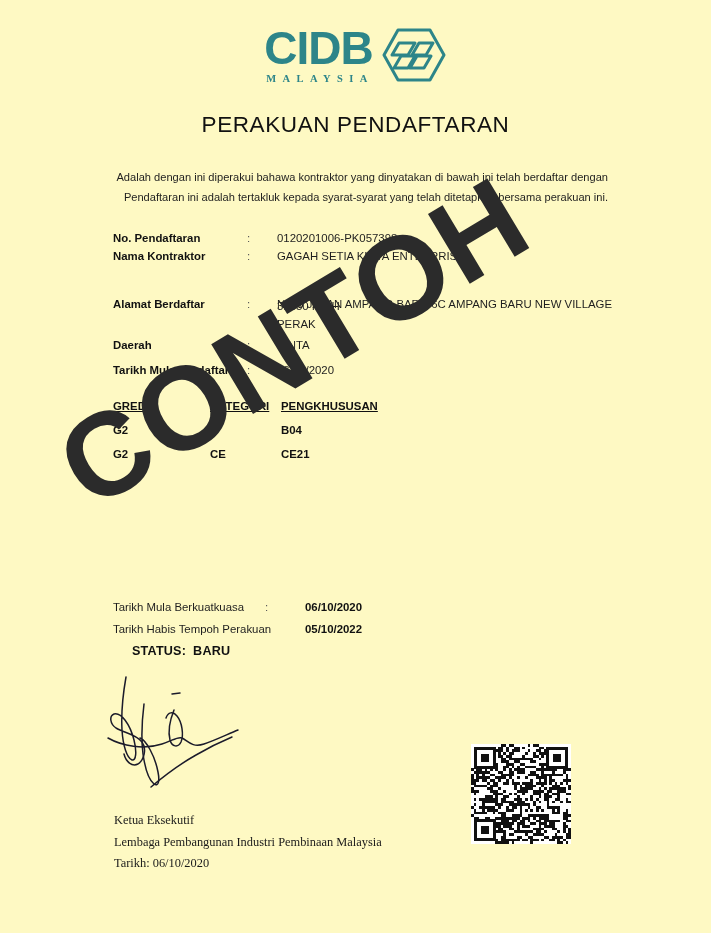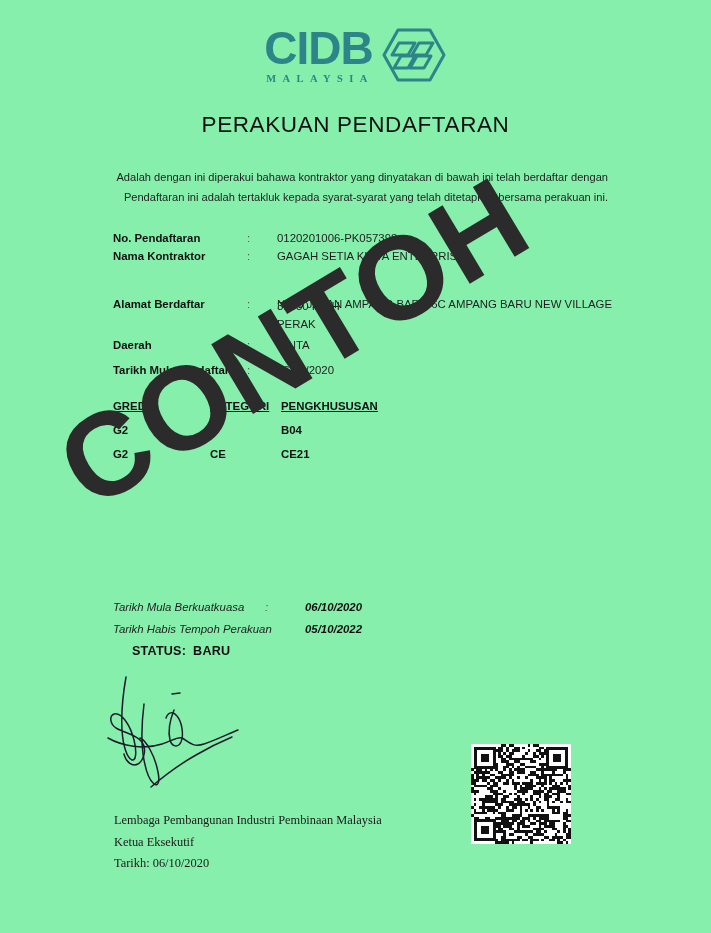--- a/index.html
+++ b/index.html
@@ -8,21 +8,21 @@
     background: #ffffff;
   }
   body {
     font-family: "Liberation Sans", sans-serif;
     color: #1a1a1a;
   }
   #page {
     position: relative;
     width: 711px;
     height: 933px;
-    background: #86efac;
+    background: #fef9c3;
     overflow: hidden;
   }
 
   
   #logo-block {
     position: absolute;
     left: 0;
     top: 26px;
     width: 711px;
     height: 66px;
@@ -151,21 +151,20 @@
     text-decoration: underline;
   }
 
   
   .eff-row {
     position: absolute;
     left: 113px;
     font-size: 11.4px;
     height: 17px;
     width: 400px;
-    font-style: italic;
   }
   .eff-label {
     position: absolute;
     left: 0;
     top: 0;
     color: #1e1e1e;
     white-space: nowrap;
   }
   .eff-colon {
     position: absolute;
@@ -350,22 +349,22 @@
         <path d="M48 32 C46 48, 45 66, 47 82 C49 96, 53 108, 58 112 C62 115, 64 110, 62 100 C59 84, 50 68, 44 66"></path>
         <path d="M78 38 C74 48, 72 60, 74 68 C76 75, 82 76, 85 70 C88 63, 86 50, 81 44 C77 39, 72 40, 70 46"></path>
         <path d="M12 66 C26 74, 48 78, 66 72 C76 69, 82 64, 86 66 C92 69, 96 76, 108 72 C120 68, 132 62, 142 58"></path>
         <path d="M55 115 C68 104, 84 92, 100 83 C112 76, 124 70, 136 65"></path>
         <path d="M76 22 L84 21"></path>
       </g>
     </svg>
   </div>
 
   <div id="footer">
+    <div>Ketua Eksekutif</div>
     <div>Lembaga Pembangunan Industri Pembinaan Malaysia</div>
-    <div>Ketua Eksekutif</div>
     <div>Tarikh: 06/10/2020</div>
   </div>
 
   <div id="qr">
     <svg width="100" height="100" viewBox="0 0 100 100" shape-rendering="crispEdges">
       <rect width="100" height="100" fill="#ffffff"></rect>
       <g id="qr-modules" fill="#111111">
           <path d="M29.73 0.00h2.70v2.70h-2.70zM32.43 0.00h2.70v2.70h-2.70zM37.84 0.00h2.70v2.70h-2.70zM40.54 0.00h2.70v2.70h-2.70zM56.76 0.00h2.70v2.70h-2.70zM62.16 0.00h2.70v2.70h-2.70zM64.86 0.00h2.70v2.70h-2.70zM27.03 2.70h2.70v2.70h-2.70zM29.73 2.70h2.70v2.70h-2.70zM35.14 2.70h2.70v2.70h-2.70zM43.24 2.70h2.70v2.70h-2.70zM45.95 2.70h2.70v2.70h-2.70zM51.35 2.70h2.70v2.70h-2.70zM67.57 2.70h2.70v2.70h-2.70zM70.27 2.70h2.70v2.70h-2.70zM24.32 5.41h2.70v2.70h-2.70zM27.03 5.41h2.70v2.70h-2.70zM29.73 5.41h2.70v2.70h-2.70zM35.14 5.41h2.70v2.70h-2.70zM40.54 5.41h2.70v2.70h-2.70zM43.24 5.41h2.70v2.70h-2.70zM45.95 5.41h2.70v2.70h-2.70zM56.76 5.41h2.70v2.70h-2.70zM64.86 5.41h2.70v2.70h-2.70zM67.57 5.41h2.70v2.70h-2.70zM72.97 5.41h2.70v2.70h-2.70zM27.03 8.11h2.70v2.70h-2.70zM32.43 8.11h2.70v2.70h-2.70zM37.84 8.11h2.70v2.70h-2.70zM40.54 8.11h2.70v2.70h-2.70zM54.05 8.11h2.70v2.70h-2.70zM62.16 8.11h2.70v2.70h-2.70zM67.57 8.11h2.70v2.70h-2.70zM70.27 8.11h2.70v2.70h-2.70zM72.97 8.11h2.70v2.70h-2.70zM27.03 10.81h2.70v2.70h-2.70zM29.73 10.81h2.70v2.70h-2.70zM35.14 10.81h2.70v2.70h-2.70zM37.84 10.81h2.70v2.70h-2.70zM51.35 10.81h2.70v2.70h-2.70zM62.16 10.81h2.70v2.70h-2.70zM64.86 10.81h2.70v2.70h-2.70zM70.27 10.81h2.70v2.70h-2.70zM29.73 13.51h2.70v2.70h-2.70zM32.43 13.51h2.70v2.70h-2.70zM37.84 13.51h2.70v2.70h-2.70zM40.54 13.51h2.70v2.70h-2.70zM43.24 13.51h2.70v2.70h-2.70zM45.95 13.51h2.70v2.70h-2.70zM48.65 13.51h2.70v2.70h-2.70zM51.35 13.51h2.70v2.70h-2.70zM54.05 13.51h2.70v2.70h-2.70zM56.76 13.51h2.70v2.70h-2.70zM59.46 13.51h2.70v2.70h-2.70zM67.57 13.51h2.70v2.70h-2.70zM29.73 16.22h2.70v2.70h-2.70zM32.43 16.22h2.70v2.70h-2.70zM35.14 16.22h2.70v2.70h-2.70zM43.24 16.22h2.70v2.70h-2.70zM45.95 16.22h2.70v2.70h-2.70zM59.46 16.22h2.70v2.70h-2.70zM62.16 16.22h2.70v2.70h-2.70zM24.32 18.92h2.70v2.70h-2.70zM35.14 18.92h2.70v2.70h-2.70zM37.84 18.92h2.70v2.70h-2.70zM40.54 18.92h2.70v2.70h-2.70zM48.65 18.92h2.70v2.70h-2.70zM51.35 18.92h2.70v2.70h-2.70zM67.57 18.92h2.70v2.70h-2.70zM70.27 18.92h2.70v2.70h-2.70zM72.97 18.92h2.70v2.70h-2.70zM24.32 21.62h2.70v2.70h-2.70zM32.43 21.62h2.70v2.70h-2.70zM35.14 21.62h2.70v2.70h-2.70zM40.54 21.62h2.70v2.70h-2.70zM45.95 21.62h2.70v2.70h-2.70zM54.05 21.62h2.70v2.70h-2.70zM56.76 21.62h2.70v2.70h-2.70zM59.46 21.62h2.70v2.70h-2.70zM62.16 21.62h2.70v2.70h-2.70zM70.27 21.62h2.70v2.70h-2.70zM0.00 24.32h2.70v2.70h-2.70zM5.41 24.32h2.70v2.70h-2.70zM8.11 24.32h2.70v2.70h-2.70zM13.51 24.32h2.70v2.70h-2.70zM18.92 24.32h2.70v2.70h-2.70zM24.32 24.32h2.70v2.70h-2.70zM32.43 24.32h2.70v2.70h-2.70zM37.84 24.32h2.70v2.70h-2.70zM43.24 24.32h2.70v2.70h-2.70zM45.95 24.32h2.70v2.70h-2.70zM48.65 24.32h2.70v2.70h-2.70zM51.35 24.32h2.70v2.70h-2.70zM64.86 24.32h2.70v2.70h-2.70zM67.57 24.32h2.70v2.70h-2.70zM70.27 24.32h2.70v2.70h-2.70zM72.97 24.32h2.70v2.70h-2.70zM75.68 24.32h2.70v2.70h-2.70zM78.38 24.32h2.70v2.70h-2.70zM81.08 24.32h2.70v2.70h-2.70zM83.78 24.32h2.70v2.70h-2.70zM91.89 24.32h2.70v2.70h-2.70zM94.59 24.32h2.70v2.70h-2.70zM97.30 24.32h2.70v2.70h-2.70zM2.70 27.03h2.70v2.70h-2.70zM5.41 27.03h2.70v2.70h-2.70zM8.11 27.03h2.70v2.70h-2.70zM10.81 27.03h2.70v2.70h-2.70zM13.51 27.03h2.70v2.70h-2.70zM16.22 27.03h2.70v2.70h-2.70zM27.03 27.03h2.70v2.70h-2.70zM29.73 27.03h2.70v2.70h-2.70zM37.84 27.03h2.70v2.70h-2.70zM40.54 27.03h2.70v2.70h-2.70zM45.95 27.03h2.70v2.70h-2.70zM48.65 27.03h2.70v2.70h-2.70zM51.35 27.03h2.70v2.70h-2.70zM59.46 27.03h2.70v2.70h-2.70zM62.16 27.03h2.70v2.70h-2.70zM70.27 27.03h2.70v2.70h-2.70zM81.08 27.03h2.70v2.70h-2.70zM91.89 27.03h2.70v2.70h-2.70zM0.00 29.73h2.70v2.70h-2.70zM5.41 29.73h2.70v2.70h-2.70zM10.81 29.73h2.70v2.70h-2.70zM18.92 29.73h2.70v2.70h-2.70zM21.62 29.73h2.70v2.70h-2.70zM29.73 29.73h2.70v2.70h-2.70zM32.43 29.73h2.70v2.70h-2.70zM35.14 29.73h2.70v2.70h-2.70zM37.84 29.73h2.70v2.70h-2.70zM40.54 29.73h2.70v2.70h-2.70zM56.76 29.73h2.70v2.70h-2.70zM59.46 29.73h2.70v2.70h-2.70zM62.16 29.73h2.70v2.70h-2.70zM64.86 29.73h2.70v2.70h-2.70zM70.27 29.73h2.70v2.70h-2.70zM72.97 29.73h2.70v2.70h-2.70zM75.68 29.73h2.70v2.70h-2.70zM78.38 29.73h2.70v2.70h-2.70zM81.08 29.73h2.70v2.70h-2.70zM83.78 29.73h2.70v2.70h-2.70zM86.49 29.73h2.70v2.70h-2.70zM89.19 29.73h2.70v2.70h-2.70zM94.59 29.73h2.70v2.70h-2.70zM0.00 32.43h2.70v2.70h-2.70zM5.41 32.43h2.70v2.70h-2.70zM8.11 32.43h2.70v2.70h-2.70zM10.81 32.43h2.70v2.70h-2.70zM13.51 32.43h2.70v2.70h-2.70zM16.22 32.43h2.70v2.70h-2.70zM24.32 32.43h2.70v2.70h-2.70zM27.03 32.43h2.70v2.70h-2.70zM29.73 32.43h2.70v2.70h-2.70zM32.43 32.43h2.70v2.70h-2.70zM37.84 32.43h2.70v2.70h-2.70zM45.95 32.43h2.70v2.70h-2.70zM54.05 32.43h2.70v2.70h-2.70zM64.86 32.43h2.70v2.70h-2.70zM67.57 32.43h2.70v2.70h-2.70zM70.27 32.43h2.70v2.70h-2.70zM72.97 32.43h2.70v2.70h-2.70zM78.38 32.43h2.70v2.70h-2.70zM94.59 32.43h2.70v2.70h-2.70zM0.00 35.14h2.70v2.70h-2.70zM2.70 35.14h2.70v2.70h-2.70zM5.41 35.14h2.70v2.70h-2.70zM10.81 35.14h2.70v2.70h-2.70zM13.51 35.14h2.70v2.70h-2.70zM18.92 35.14h2.70v2.70h-2.70zM21.62 35.14h2.70v2.70h-2.70zM27.03 35.14h2.70v2.70h-2.70zM35.14 35.14h2.70v2.70h-2.70zM40.54 35.14h2.70v2.70h-2.70zM59.46 35.14h2.70v2.70h-2.70zM67.57 35.14h2.70v2.70h-2.70zM72.97 35.14h2.70v2.70h-2.70zM78.38 35.14h2.70v2.70h-2.70zM81.08 35.14h2.70v2.70h-2.70zM91.89 35.14h2.70v2.70h-2.70zM94.59 35.14h2.70v2.70h-2.70zM97.30 35.14h2.70v2.70h-2.70zM0.00 37.84h2.70v2.70h-2.70zM2.70 37.84h2.70v2.70h-2.70zM16.22 37.84h2.70v2.70h-2.70zM21.62 37.84h2.70v2.70h-2.70zM24.32 37.84h2.70v2.70h-2.70zM32.43 37.84h2.70v2.70h-2.70zM35.14 37.84h2.70v2.70h-2.70zM40.54 37.84h2.70v2.70h-2.70zM43.24 37.84h2.70v2.70h-2.70zM45.95 37.84h2.70v2.70h-2.70zM51.35 37.84h2.70v2.70h-2.70zM54.05 37.84h2.70v2.70h-2.70zM56.76 37.84h2.70v2.70h-2.70zM59.46 37.84h2.70v2.70h-2.70zM64.86 37.84h2.70v2.70h-2.70zM67.57 37.84h2.70v2.70h-2.70zM70.27 37.84h2.70v2.70h-2.70zM72.97 37.84h2.70v2.70h-2.70zM78.38 37.84h2.70v2.70h-2.70zM83.78 37.84h2.70v2.70h-2.70zM89.19 37.84h2.70v2.70h-2.70zM94.59 37.84h2.70v2.70h-2.70zM2.70 40.54h2.70v2.70h-2.70zM5.41 40.54h2.70v2.70h-2.70zM8.11 40.54h2.70v2.70h-2.70zM10.81 40.54h2.70v2.70h-2.70zM13.51 40.54h2.70v2.70h-2.70zM18.92 40.54h2.70v2.70h-2.70zM21.62 40.54h2.70v2.70h-2.70zM24.32 40.54h2.70v2.70h-2.70zM43.24 40.54h2.70v2.70h-2.70zM48.65 40.54h2.70v2.70h-2.70zM54.05 40.54h2.70v2.70h-2.70zM56.76 40.54h2.70v2.70h-2.70zM59.46 40.54h2.70v2.70h-2.70zM62.16 40.54h2.70v2.70h-2.70zM70.27 40.54h2.70v2.70h-2.70zM81.08 40.54h2.70v2.70h-2.70zM83.78 40.54h2.70v2.70h-2.70zM86.49 40.54h2.70v2.70h-2.70zM97.30 40.54h2.70v2.70h-2.70zM0.00 43.24h2.70v2.70h-2.70zM16.22 43.24h2.70v2.70h-2.70zM18.92 43.24h2.70v2.70h-2.70zM27.03 43.24h2.70v2.70h-2.70zM43.24 43.24h2.70v2.70h-2.70zM48.65 43.24h2.70v2.70h-2.70zM51.35 43.24h2.70v2.70h-2.70zM54.05 43.24h2.70v2.70h-2.70zM56.76 43.24h2.70v2.70h-2.70zM59.46 43.24h2.70v2.70h-2.70zM67.57 43.24h2.70v2.70h-2.70zM72.97 43.24h2.70v2.70h-2.70zM78.38 43.24h2.70v2.70h-2.70zM81.08 43.24h2.70v2.70h-2.70zM83.78 43.24h2.70v2.70h-2.70zM86.49 43.24h2.70v2.70h-2.70zM89.19 43.24h2.70v2.70h-2.70zM91.89 43.24h2.70v2.70h-2.70zM97.30 43.24h2.70v2.70h-2.70zM0.00 45.95h2.70v2.70h-2.70zM2.70 45.95h2.70v2.70h-2.70zM5.41 45.95h2.70v2.70h-2.70zM18.92 45.95h2.70v2.70h-2.70zM21.62 45.95h2.70v2.70h-2.70zM24.32 45.95h2.70v2.70h-2.70zM32.43 45.95h2.70v2.70h-2.70zM45.95 45.95h2.70v2.70h-2.70zM48.65 45.95h2.70v2.70h-2.70zM51.35 45.95h2.70v2.70h-2.70zM54.05 45.95h2.70v2.70h-2.70zM62.16 45.95h2.70v2.70h-2.70zM64.86 45.95h2.70v2.70h-2.70zM67.57 45.95h2.70v2.70h-2.70zM70.27 45.95h2.70v2.70h-2.70zM75.68 45.95h2.70v2.70h-2.70zM78.38 45.95h2.70v2.70h-2.70zM86.49 45.95h2.70v2.70h-2.70zM89.19 45.95h2.70v2.70h-2.70zM91.89 45.95h2.70v2.70h-2.70zM2.70 48.65h2.70v2.70h-2.70zM21.62 48.65h2.70v2.70h-2.70zM24.32 48.65h2.70v2.70h-2.70zM27.03 48.65h2.70v2.70h-2.70zM29.73 48.65h2.70v2.70h-2.70zM37.84 48.65h2.70v2.70h-2.70zM43.24 48.65h2.70v2.70h-2.70zM51.35 48.65h2.70v2.70h-2.70zM62.16 48.65h2.70v2.70h-2.70zM64.86 48.65h2.70v2.70h-2.70zM67.57 48.65h2.70v2.70h-2.70zM72.97 48.65h2.70v2.70h-2.70zM75.68 48.65h2.70v2.70h-2.70zM81.08 48.65h2.70v2.70h-2.70zM83.78 48.65h2.70v2.70h-2.70zM86.49 48.65h2.70v2.70h-2.70zM94.59 48.65h2.70v2.70h-2.70zM97.30 48.65h2.70v2.70h-2.70zM13.51 51.35h2.70v2.70h-2.70zM16.22 51.35h2.70v2.70h-2.70zM18.92 51.35h2.70v2.70h-2.70zM24.32 51.35h2.70v2.70h-2.70zM32.43 51.35h2.70v2.70h-2.70zM35.14 51.35h2.70v2.70h-2.70zM45.95 51.35h2.70v2.70h-2.70zM59.46 51.35h2.70v2.70h-2.70zM67.57 51.35h2.70v2.70h-2.70zM72.97 51.35h2.70v2.70h-2.70zM75.68 51.35h2.70v2.70h-2.70zM78.38 51.35h2.70v2.70h-2.70zM86.49 51.35h2.70v2.70h-2.70zM2.70 54.05h2.70v2.70h-2.70zM8.11 54.05h2.70v2.70h-2.70zM10.81 54.05h2.70v2.70h-2.70zM13.51 54.05h2.70v2.70h-2.70zM16.22 54.05h2.70v2.70h-2.70zM18.92 54.05h2.70v2.70h-2.70zM21.62 54.05h2.70v2.70h-2.70zM24.32 54.05h2.70v2.70h-2.70zM29.73 54.05h2.70v2.70h-2.70zM32.43 54.05h2.70v2.70h-2.70zM43.24 54.05h2.70v2.70h-2.70zM45.95 54.05h2.70v2.70h-2.70zM48.65 54.05h2.70v2.70h-2.70zM54.05 54.05h2.70v2.70h-2.70zM59.46 54.05h2.70v2.70h-2.70zM64.86 54.05h2.70v2.70h-2.70zM72.97 54.05h2.70v2.70h-2.70zM75.68 54.05h2.70v2.70h-2.70zM83.78 54.05h2.70v2.70h-2.70zM86.49 54.05h2.70v2.70h-2.70zM94.59 54.05h2.70v2.70h-2.70zM10.81 56.76h2.70v2.70h-2.70zM13.51 56.76h2.70v2.70h-2.70zM16.22 56.76h2.70v2.70h-2.70zM18.92 56.76h2.70v2.70h-2.70zM21.62 56.76h2.70v2.70h-2.70zM24.32 56.76h2.70v2.70h-2.70zM29.73 56.76h2.70v2.70h-2.70zM32.43 56.76h2.70v2.70h-2.70zM35.14 56.76h2.70v2.70h-2.70zM37.84 56.76h2.70v2.70h-2.70zM40.54 56.76h2.70v2.70h-2.70zM45.95 56.76h2.70v2.70h-2.70zM48.65 56.76h2.70v2.70h-2.70zM51.35 56.76h2.70v2.70h-2.70zM62.16 56.76h2.70v2.70h-2.70zM67.57 56.76h2.70v2.70h-2.70zM75.68 56.76h2.70v2.70h-2.70zM81.08 56.76h2.70v2.70h-2.70zM89.19 56.76h2.70v2.70h-2.70zM94.59 56.76h2.70v2.70h-2.70zM97.30 56.76h2.70v2.70h-2.70zM2.70 59.46h2.70v2.70h-2.70zM10.81 59.46h2.70v2.70h-2.70zM24.32 59.46h2.70v2.70h-2.70zM27.03 59.46h2.70v2.70h-2.70zM29.73 59.46h2.70v2.70h-2.70zM37.84 59.46h2.70v2.70h-2.70zM40.54 59.46h2.70v2.70h-2.70zM43.24 59.46h2.70v2.70h-2.70zM45.95 59.46h2.70v2.70h-2.70zM48.65 59.46h2.70v2.70h-2.70zM51.35 59.46h2.70v2.70h-2.70zM54.05 59.46h2.70v2.70h-2.70zM56.76 59.46h2.70v2.70h-2.70zM62.16 59.46h2.70v2.70h-2.70zM75.68 59.46h2.70v2.70h-2.70zM0.00 62.16h2.70v2.70h-2.70zM8.11 62.16h2.70v2.70h-2.70zM10.81 62.16h2.70v2.70h-2.70zM13.51 62.16h2.70v2.70h-2.70zM16.22 62.16h2.70v2.70h-2.70zM18.92 62.16h2.70v2.70h-2.70zM21.62 62.16h2.70v2.70h-2.70zM27.03 62.16h2.70v2.70h-2.70zM35.14 62.16h2.70v2.70h-2.70zM40.54 62.16h2.70v2.70h-2.70zM43.24 62.16h2.70v2.70h-2.70zM48.65 62.16h2.70v2.70h-2.70zM56.76 62.16h2.70v2.70h-2.70zM64.86 62.16h2.70v2.70h-2.70zM67.57 62.16h2.70v2.70h-2.70zM75.68 62.16h2.70v2.70h-2.70zM78.38 62.16h2.70v2.70h-2.70zM81.08 62.16h2.70v2.70h-2.70zM83.78 62.16h2.70v2.70h-2.70zM86.49 62.16h2.70v2.70h-2.70zM2.70 64.86h2.70v2.70h-2.70zM10.81 64.86h2.70v2.70h-2.70zM16.22 64.86h2.70v2.70h-2.70zM18.92 64.86h2.70v2.70h-2.70zM21.62 64.86h2.70v2.70h-2.70zM24.32 64.86h2.70v2.70h-2.70zM35.14 64.86h2.70v2.70h-2.70zM37.84 64.86h2.70v2.70h-2.70zM40.54 64.86h2.70v2.70h-2.70zM48.65 64.86h2.70v2.70h-2.70zM54.05 64.86h2.70v2.70h-2.70zM59.46 64.86h2.70v2.70h-2.70zM64.86 64.86h2.70v2.70h-2.70zM70.27 64.86h2.70v2.70h-2.70zM81.08 64.86h2.70v2.70h-2.70zM86.49 64.86h2.70v2.70h-2.70zM94.59 64.86h2.70v2.70h-2.70zM2.70 67.57h2.70v2.70h-2.70zM5.41 67.57h2.70v2.70h-2.70zM8.11 67.57h2.70v2.70h-2.70zM10.81 67.57h2.70v2.70h-2.70zM13.51 67.57h2.70v2.70h-2.70zM21.62 67.57h2.70v2.70h-2.70zM27.03 67.57h2.70v2.70h-2.70zM29.73 67.57h2.70v2.70h-2.70zM32.43 67.57h2.70v2.70h-2.70zM48.65 67.57h2.70v2.70h-2.70zM81.08 67.57h2.70v2.70h-2.70zM83.78 67.57h2.70v2.70h-2.70zM86.49 67.57h2.70v2.70h-2.70zM91.89 67.57h2.70v2.70h-2.70zM94.59 67.57h2.70v2.70h-2.70zM0.00 70.27h2.70v2.70h-2.70zM29.73 70.27h2.70v2.70h-2.70zM32.43 70.27h2.70v2.70h-2.70zM40.54 70.27h2.70v2.70h-2.70zM43.24 70.27h2.70v2.70h-2.70zM45.95 70.27h2.70v2.70h-2.70zM48.65 70.27h2.70v2.70h-2.70zM56.76 70.27h2.70v2.70h-2.70zM59.46 70.27h2.70v2.70h-2.70zM62.16 70.27h2.70v2.70h-2.70zM64.86 70.27h2.70v2.70h-2.70zM67.57 70.27h2.70v2.70h-2.70zM70.27 70.27h2.70v2.70h-2.70zM72.97 70.27h2.70v2.70h-2.70zM75.68 70.27h2.70v2.70h-2.70zM91.89 70.27h2.70v2.70h-2.70zM94.59 70.27h2.70v2.70h-2.70zM97.30 70.27h2.70v2.70h-2.70zM2.70 72.97h2.70v2.70h-2.70zM5.41 72.97h2.70v2.70h-2.70zM13.51 72.97h2.70v2.70h-2.70zM16.22 72.97h2.70v2.70h-2.70zM24.32 72.97h2.70v2.70h-2.70zM27.03 72.97h2.70v2.70h-2.70zM29.73 72.97h2.70v2.70h-2.70zM32.43 72.97h2.70v2.70h-2.70zM35.14 72.97h2.70v2.70h-2.70zM37.84 72.97h2.70v2.70h-2.70zM40.54 72.97h2.70v2.70h-2.70zM43.24 72.97h2.70v2.70h-2.70zM45.95 72.97h2.70v2.70h-2.70zM51.35 72.97h2.70v2.70h-2.70zM54.05 72.97h2.70v2.70h-2.70zM56.76 72.97h2.70v2.70h-2.70zM62.16 72.97h2.70v2.70h-2.70zM67.57 72.97h2.70v2.70h-2.70zM70.27 72.97h2.70v2.70h-2.70zM72.97 72.97h2.70v2.70h-2.70zM75.68 72.97h2.70v2.70h-2.70zM91.89 72.97h2.70v2.70h-2.70zM94.59 72.97h2.70v2.70h-2.70zM29.73 75.68h2.70v2.70h-2.70zM32.43 75.68h2.70v2.70h-2.70zM35.14 75.68h2.70v2.70h-2.70zM40.54 75.68h2.70v2.70h-2.70zM43.24 75.68h2.70v2.70h-2.70zM48.65 75.68h2.70v2.70h-2.70zM51.35 75.68h2.70v2.70h-2.70zM56.76 75.68h2.70v2.70h-2.70zM64.86 75.68h2.70v2.70h-2.70zM67.57 75.68h2.70v2.70h-2.70zM72.97 75.68h2.70v2.70h-2.70zM75.68 75.68h2.70v2.70h-2.70zM78.38 75.68h2.70v2.70h-2.70zM81.08 75.68h2.70v2.70h-2.70zM83.78 75.68h2.70v2.70h-2.70zM86.49 75.68h2.70v2.70h-2.70zM94.59 75.68h2.70v2.70h-2.70zM97.30 75.68h2.70v2.70h-2.70zM24.32 78.38h2.70v2.70h-2.70zM27.03 78.38h2.70v2.70h-2.70zM29.73 78.38h2.70v2.70h-2.70zM32.43 78.38h2.70v2.70h-2.70zM35.14 78.38h2.70v2.70h-2.70zM37.84 78.38h2.70v2.70h-2.70zM40.54 78.38h2.70v2.70h-2.70zM45.95 78.38h2.70v2.70h-2.70zM48.65 78.38h2.70v2.70h-2.70zM51.35 78.38h2.70v2.70h-2.70zM59.46 78.38h2.70v2.70h-2.70zM62.16 78.38h2.70v2.70h-2.70zM67.57 78.38h2.70v2.70h-2.70zM70.27 78.38h2.70v2.70h-2.70zM72.97 78.38h2.70v2.70h-2.70zM78.38 78.38h2.70v2.70h-2.70zM81.08 78.38h2.70v2.70h-2.70zM91.89 78.38h2.70v2.70h-2.70zM24.32 81.08h2.70v2.70h-2.70zM27.03 81.08h2.70v2.70h-2.70zM32.43 81.08h2.70v2.70h-2.70zM35.14 81.08h2.70v2.70h-2.70zM37.84 81.08h2.70v2.70h-2.70zM45.95 81.08h2.70v2.70h-2.70zM51.35 81.08h2.70v2.70h-2.70zM54.05 81.08h2.70v2.70h-2.70zM56.76 81.08h2.70v2.70h-2.70zM67.57 81.08h2.70v2.70h-2.70zM72.97 81.08h2.70v2.70h-2.70zM75.68 81.08h2.70v2.70h-2.70zM78.38 81.08h2.70v2.70h-2.70zM81.08 81.08h2.70v2.70h-2.70zM91.89 81.08h2.70v2.70h-2.70zM94.59 81.08h2.70v2.70h-2.70zM27.03 83.78h2.70v2.70h-2.70zM29.73 83.78h2.70v2.70h-2.70zM37.84 83.78h2.70v2.70h-2.70zM40.54 83.78h2.70v2.70h-2.70zM45.95 83.78h2.70v2.70h-2.70zM62.16 83.78h2.70v2.70h-2.70zM64.86 83.78h2.70v2.70h-2.70zM67.57 83.78h2.70v2.70h-2.70zM70.27 83.78h2.70v2.70h-2.70zM81.08 83.78h2.70v2.70h-2.70zM83.78 83.78h2.70v2.70h-2.70zM91.89 83.78h2.70v2.70h-2.70zM97.30 83.78h2.70v2.70h-2.70zM24.32 86.49h2.70v2.70h-2.70zM27.03 86.49h2.70v2.70h-2.70zM29.73 86.49h2.70v2.70h-2.70zM32.43 86.49h2.70v2.70h-2.70zM43.24 86.49h2.70v2.70h-2.70zM45.95 86.49h2.70v2.70h-2.70zM48.65 86.49h2.70v2.70h-2.70zM51.35 86.49h2.70v2.70h-2.70zM54.05 86.49h2.70v2.70h-2.70zM56.76 86.49h2.70v2.70h-2.70zM59.46 86.49h2.70v2.70h-2.70zM64.86 86.49h2.70v2.70h-2.70zM67.57 86.49h2.70v2.70h-2.70zM72.97 86.49h2.70v2.70h-2.70zM86.49 86.49h2.70v2.70h-2.70zM91.89 86.49h2.70v2.70h-2.70zM97.30 86.49h2.70v2.70h-2.70zM32.43 89.19h2.70v2.70h-2.70zM37.84 89.19h2.70v2.70h-2.70zM40.54 89.19h2.70v2.70h-2.70zM54.05 89.19h2.70v2.70h-2.70zM62.16 89.19h2.70v2.70h-2.70zM64.86 89.19h2.70v2.70h-2.70zM67.57 89.19h2.70v2.70h-2.70zM70.27 89.19h2.70v2.70h-2.70zM83.78 89.19h2.70v2.70h-2.70zM94.59 89.19h2.70v2.70h-2.70zM97.30 89.19h2.70v2.70h-2.70zM29.73 91.89h2.70v2.70h-2.70zM32.43 91.89h2.70v2.70h-2.70zM45.95 91.89h2.70v2.70h-2.70zM48.65 91.89h2.70v2.70h-2.70zM56.76 91.89h2.70v2.70h-2.70zM59.46 91.89h2.70v2.70h-2.70zM72.97 91.89h2.70v2.70h-2.70zM75.68 91.89h2.70v2.70h-2.70zM81.08 91.89h2.70v2.70h-2.70zM83.78 91.89h2.70v2.70h-2.70zM86.49 91.89h2.70v2.70h-2.70zM89.19 91.89h2.70v2.70h-2.70zM94.59 91.89h2.70v2.70h-2.70zM97.30 91.89h2.70v2.70h-2.70zM24.32 94.59h2.70v2.70h-2.70zM29.73 94.59h2.70v2.70h-2.70zM32.43 94.59h2.70v2.70h-2.70zM35.14 94.59h2.70v2.70h-2.70zM37.84 94.59h2.70v2.70h-2.70zM40.54 94.59h2.70v2.70h-2.70zM43.24 94.59h2.70v2.70h-2.70zM45.95 94.59h2.70v2.70h-2.70zM51.35 94.59h2.70v2.70h-2.70zM54.05 94.59h2.70v2.70h-2.70zM59.46 94.59h2.70v2.70h-2.70zM62.16 94.59h2.70v2.70h-2.70zM64.86 94.59h2.70v2.70h-2.70zM70.27 94.59h2.70v2.70h-2.70zM78.38 94.59h2.70v2.70h-2.70zM81.08 94.59h2.70v2.70h-2.70zM86.49 94.59h2.70v2.70h-2.70zM91.89 94.59h2.70v2.70h-2.70zM24.32 97.30h2.70v2.70h-2.70zM27.03 97.30h2.70v2.70h-2.70zM29.73 97.30h2.70v2.70h-2.70zM32.43 97.30h2.70v2.70h-2.70zM35.14 97.30h2.70v2.70h-2.70zM40.54 97.30h2.70v2.70h-2.70zM59.46 97.30h2.70v2.70h-2.70zM86.49 97.30h2.70v2.70h-2.70zM89.19 97.30h2.70v2.70h-2.70zM94.59 97.30h2.70v2.70h-2.70z" fill="#111111"></path>
         </g>
       <g fill="none" stroke="#111111" stroke-width="3">

